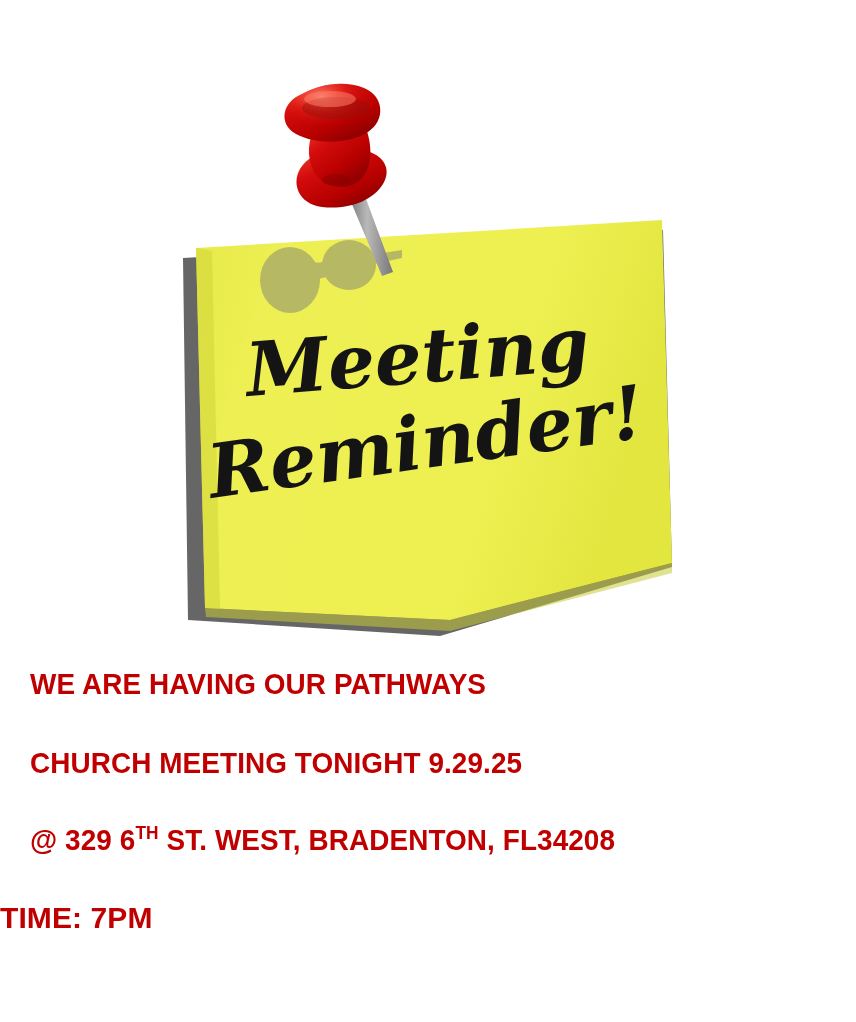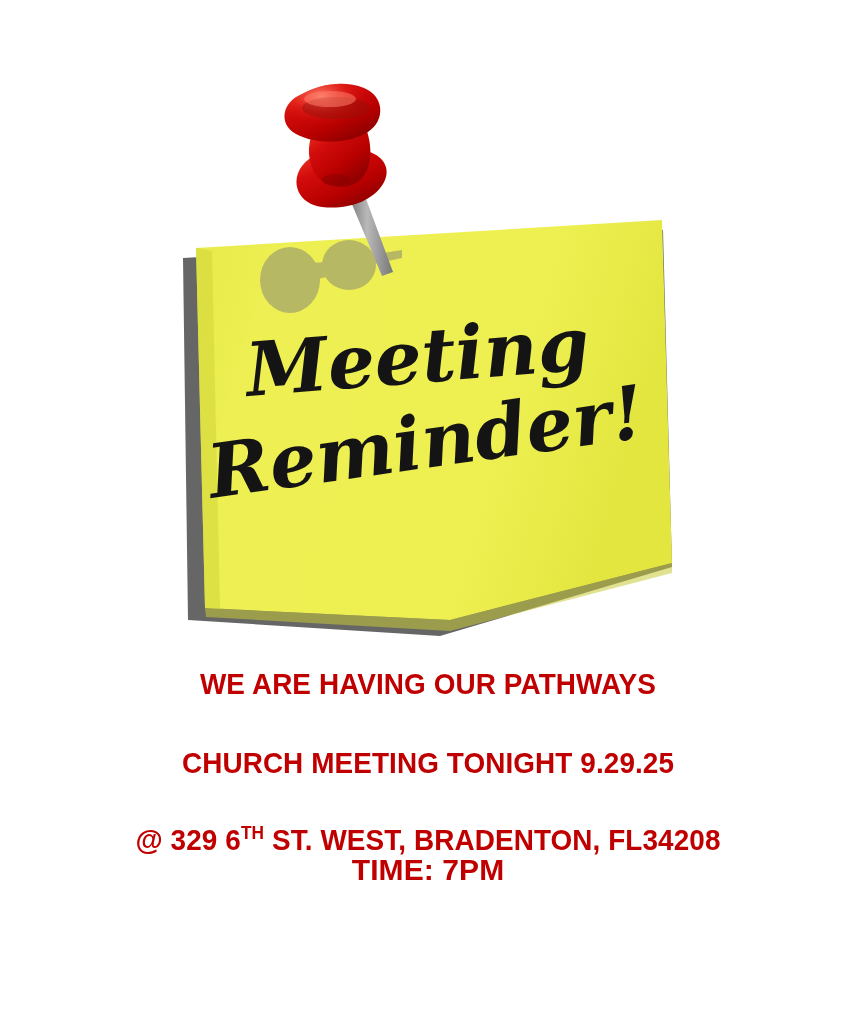--- a/index.html
+++ b/index.html
@@ -43,37 +43,38 @@
     font-weight: 700;
     fill: #141414;
   }
 
   
   .announcement {
     position: absolute;
     left: 0;
     top: 655px;
     width: 856px;
-    text-align: center;
+    text-align: left;
   }
   .ann-line {
     color: #C00000;
     font-family: "Liberation Sans", sans-serif;
     font-weight: bold;
     font-size: 30px;
     letter-spacing: 0.1px;
     line-height: 1;
     white-space: nowrap;
     transform: scaleX(0.93);
     transform-origin: center center;
   }
   .ann-line.l1 { margin-top: 14px; }
   .ann-line.l2 { margin-top: 49px; }
   .ann-line.l3 { margin-top: 47px; }
   .ann-line.l4 {
+    margin-top: 48px;
     transform: scaleX(1.0);
     font-size: 30px;
   }
   .sup {
     font-size: 0.62em;
     vertical-align: super;
     line-height: 0;
   }
 </style>
 </head>

